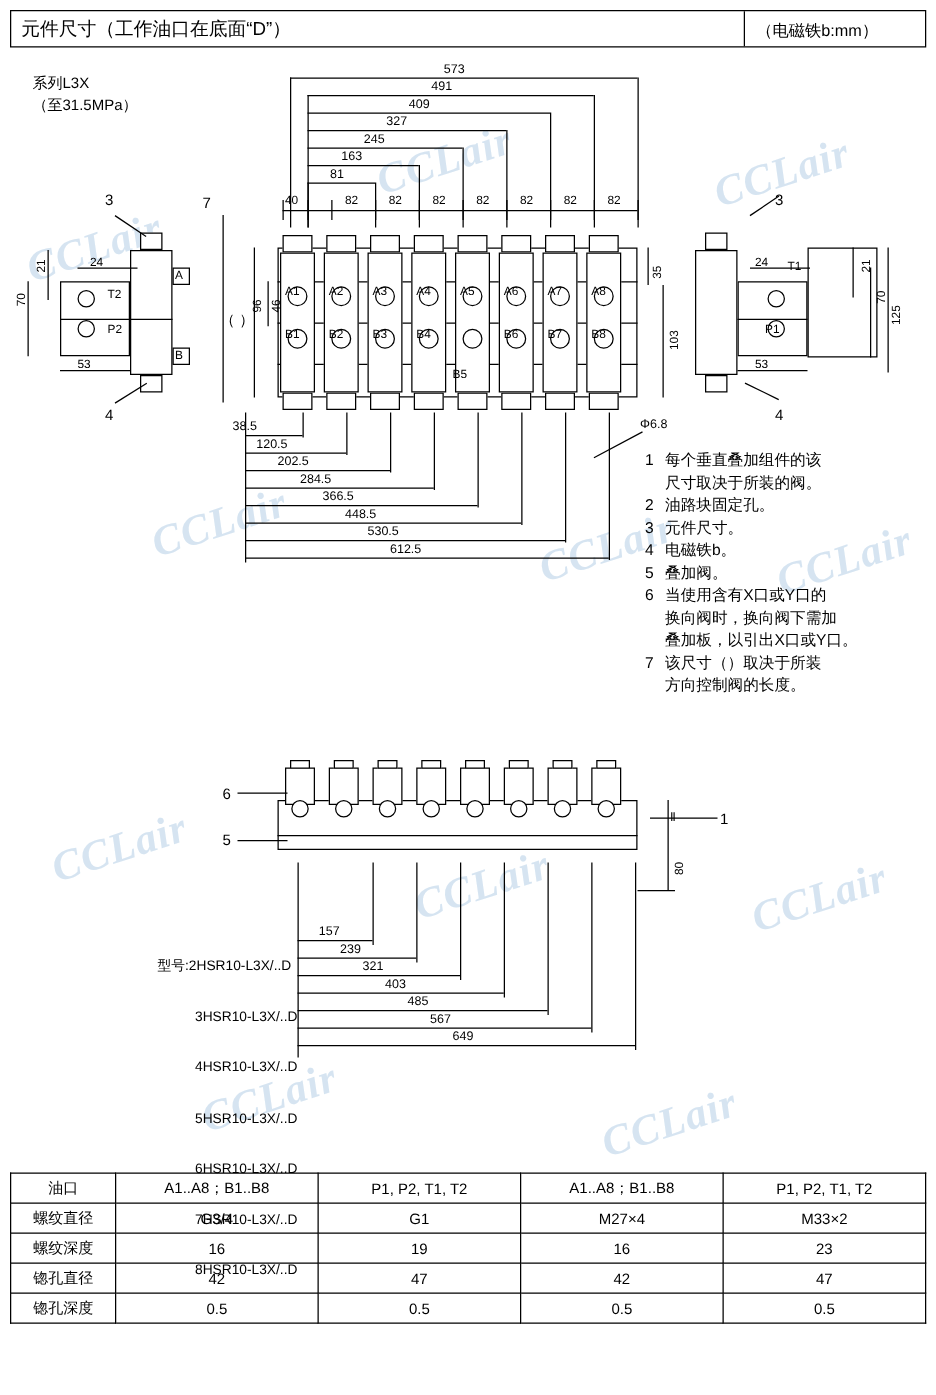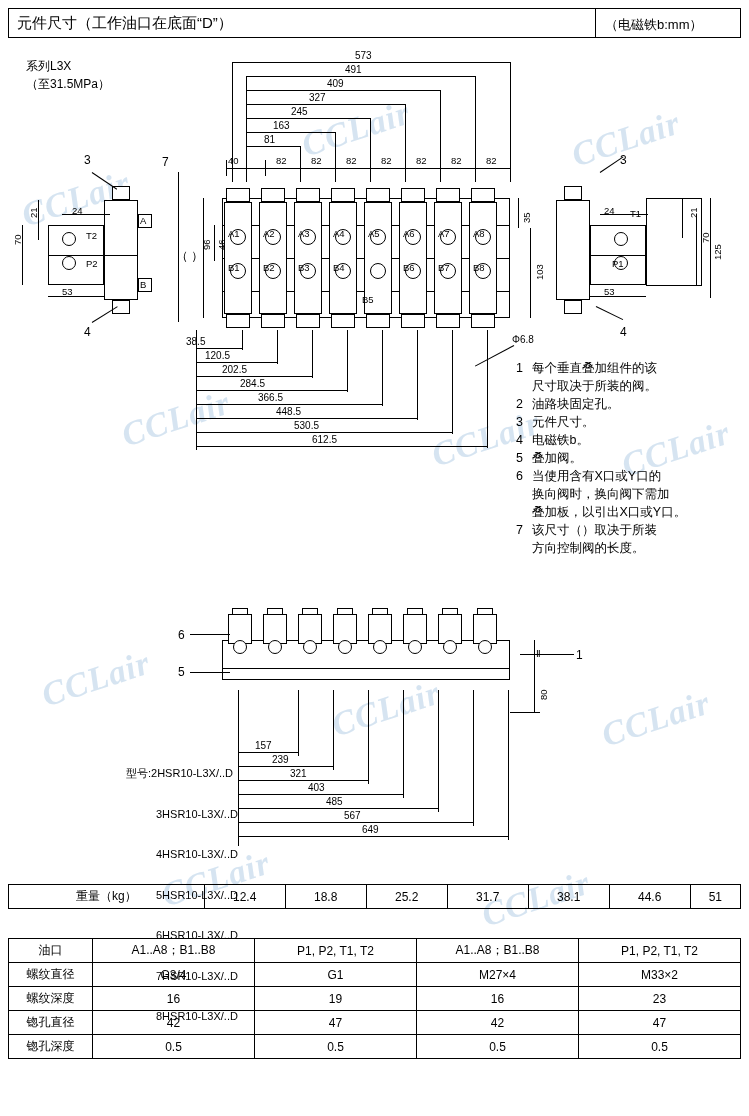--- a/index.html
+++ b/index.html
@@ -393,30 +393,20 @@
   <div class="t10" style="left:255px;top:740px;">157</div>
   <div class="t10" style="left:272px;top:754px;">239</div>
   <div class="t10" style="left:290px;top:768px;">321</div>
   <div class="t10" style="left:308px;top:782px;">403</div>
   <div class="t10" style="left:326px;top:796px;">485</div>
   <div class="t10" style="left:344px;top:810px;">567</div>
   <div class="t10" style="left:362px;top:824px;">649</div>
 
   <table class="tbl1">
     <tbody>
-    <tr>
-      <td>重量（kg）</td>
-      <td>12.4</td>
-      <td>18.8</td>
-      <td>25.2</td>
-      <td>31.7</td>
-      <td>38.1</td>
-      <td>44.6</td>
-      <td>51</td>
-    </tr>
   </tbody>
     </table>
 
   <table class="tbl2">
     <tbody>
     <tr>
       <td>油口</td>
       <td style="width:159px;">A1..A8；B1..B8</td>
       <td style="width:159px;">P1, P2, T1, T2</td>
       <td style="width:159px;">A1..A8；B1..B8</td>

